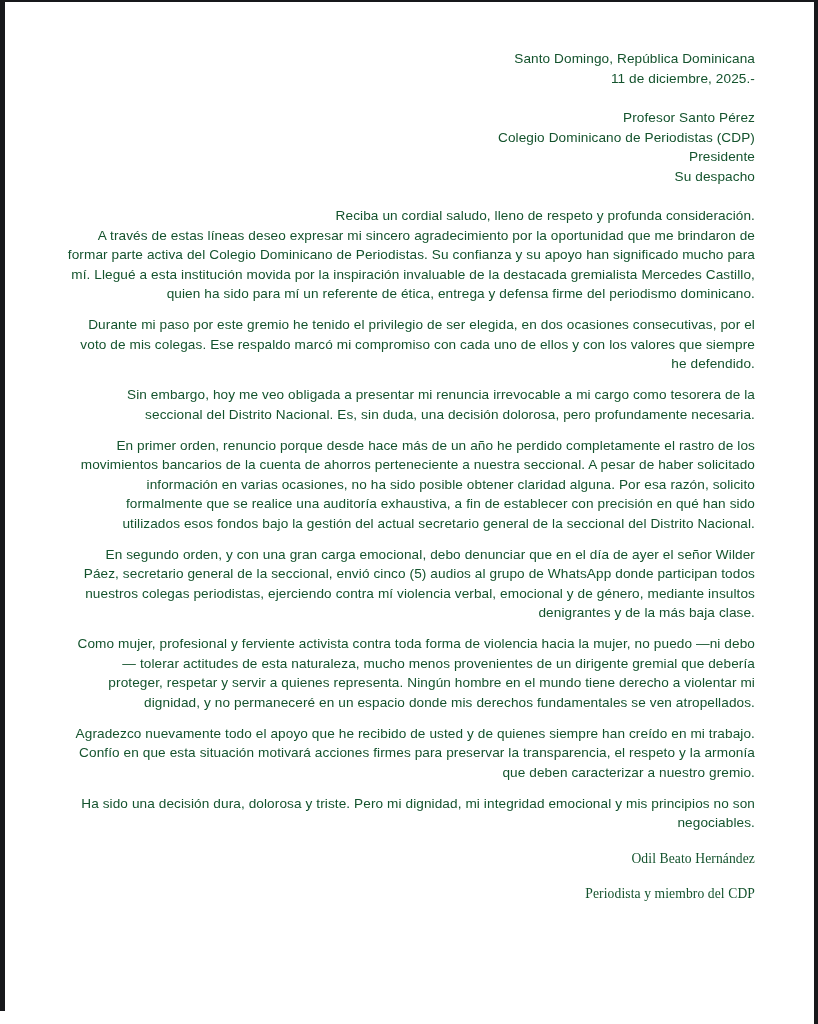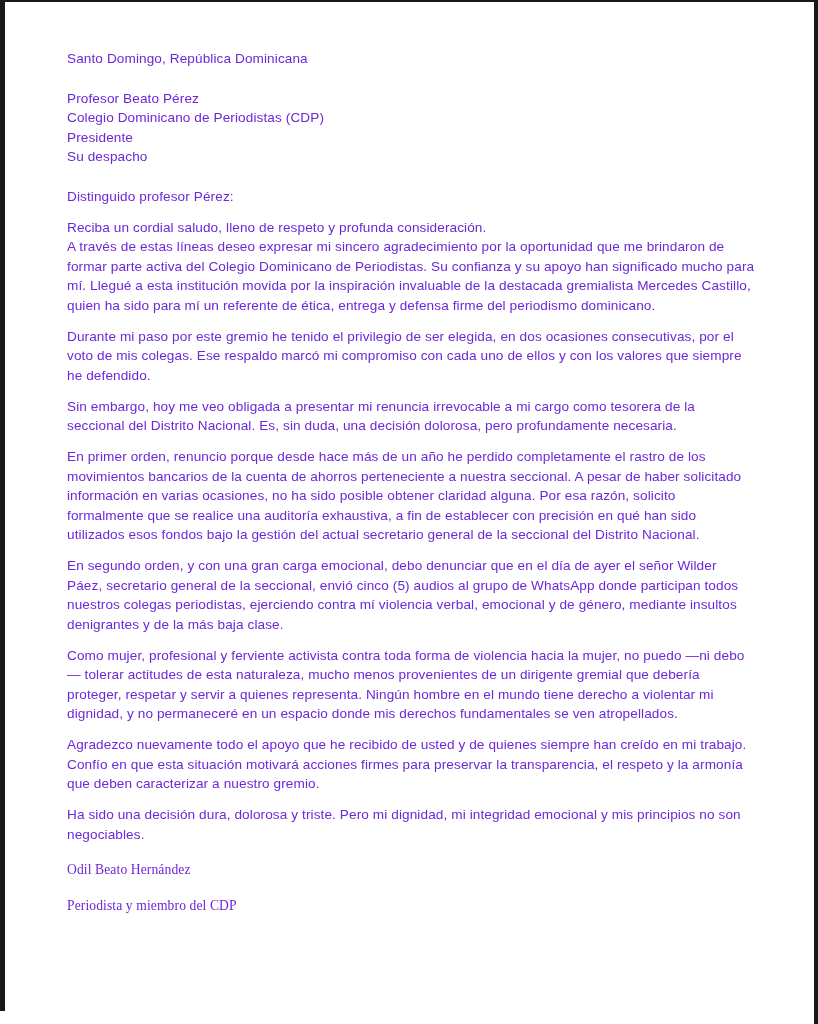--- a/index.html
+++ b/index.html
@@ -29,24 +29,25 @@
   .edge-right {
     position: absolute; top: 0; right: 0;
     width: 4px; height: 1024px;
     background: #17181b;
   }
   .letter {
     position: absolute;
     left: 67px;
     top: 49px;
     width: 688px;
-    color: #6d28d9;
+    color: #14532d;
     font-size: 13.6px;
     line-height: 19.5px;
     letter-spacing: 0.1px;
+    text-align: right;
   }
   .block { margin: 0 0 20px 0; }
   .block div { margin: 0; }
   .para {
     margin: 0 0 11.5px 0;
     white-space: pre-wrap;
   }
   .sig-gap { margin-top: 16px; font-family: Liberation Serif, serif; }
 </style>
 </head>
@@ -55,30 +56,30 @@
 <div class="page">
 
   <div class="edge-top"></div>
   <div class="edge-left"></div>
   <div class="edge-right"></div>
 
   <div class="letter">
 
     <div class="block">
       <div>Santo Domingo, República Dominicana</div>
+      <div>11 de diciembre, 2025.-</div>
     </div>
 
     <div class="block">
-      <div>Profesor Beato Pérez</div>
+      <div>Profesor Santo Pérez</div>
       <div>Colegio Dominicano de Periodistas (CDP)</div>
       <div>Presidente</div>
       <div>Su despacho</div>
     </div>
 
-    <p class="para">Distinguido profesor Pérez:</p>
 
     <p class="para">Reciba un cordial saludo, lleno de respeto y profunda consideración.
 A través de estas líneas deseo expresar mi sincero agradecimiento por la oportunidad que me brindaron de formar parte activa del Colegio Dominicano de Periodistas. Su confianza y su apoyo han significado mucho para mí. Llegué a esta institución movida por la inspiración invaluable de la destacada gremialista Mercedes Castillo, quien ha sido para mí un referente de ética, entrega y defensa firme del periodismo dominicano.</p>
     <p class="para">Durante mi paso por este gremio he tenido el privilegio de ser elegida, en dos ocasiones consecutivas, por el voto de mis colegas. Ese respaldo marcó mi compromiso con cada uno de ellos y con los valores que siempre he defendido.</p>
     <p class="para">Sin embargo, hoy me veo obligada a presentar mi renuncia irrevocable a mi cargo como tesorera de la seccional del Distrito Nacional. Es, sin duda, una decisión dolorosa, pero profundamente necesaria.</p>
     <p class="para">En primer orden, renuncio porque desde hace más de un año he perdido completamente el rastro de los movimientos bancarios de la cuenta de ahorros perteneciente a nuestra seccional. A pesar de haber solicitado información en varias ocasiones, no ha sido posible obtener claridad alguna. Por esa razón, solicito formalmente que se realice una auditoría exhaustiva, a fin de establecer con precisión en qué han sido utilizados esos fondos bajo la gestión del actual secretario general de la seccional del Distrito Nacional.</p>
     <p class="para">En segundo orden, y con una gran carga emocional, debo denunciar que en el día de ayer el señor Wilder Páez, secretario general de la seccional, envió cinco (5) audios al grupo de WhatsApp donde participan todos nuestros colegas periodistas, ejerciendo contra mí violencia verbal, emocional y de género, mediante insultos denigrantes y de la más baja clase.</p>
     <p class="para">Como mujer, profesional y ferviente activista contra toda forma de violencia hacia la mujer, no puedo —ni debo— tolerar actitudes de esta naturaleza, mucho menos provenientes de un dirigente gremial que debería proteger, respetar y servir a quienes representa. Ningún hombre en el mundo tiene derecho a violentar mi dignidad, y no permaneceré en un espacio donde mis derechos fundamentales se ven atropellados.</p>
     <p class="para">Agradezco nuevamente todo el apoyo que he recibido de usted y de quienes siempre han creído en mi trabajo. Confío en que esta situación motivará acciones firmes para preservar la transparencia, el respeto y la armonía que deben caracterizar a nuestro gremio.</p>
     <p class="para">Ha sido una decisión dura, dolorosa y triste. Pero mi dignidad, mi integridad emocional y mis principios no son negociables.</p>

